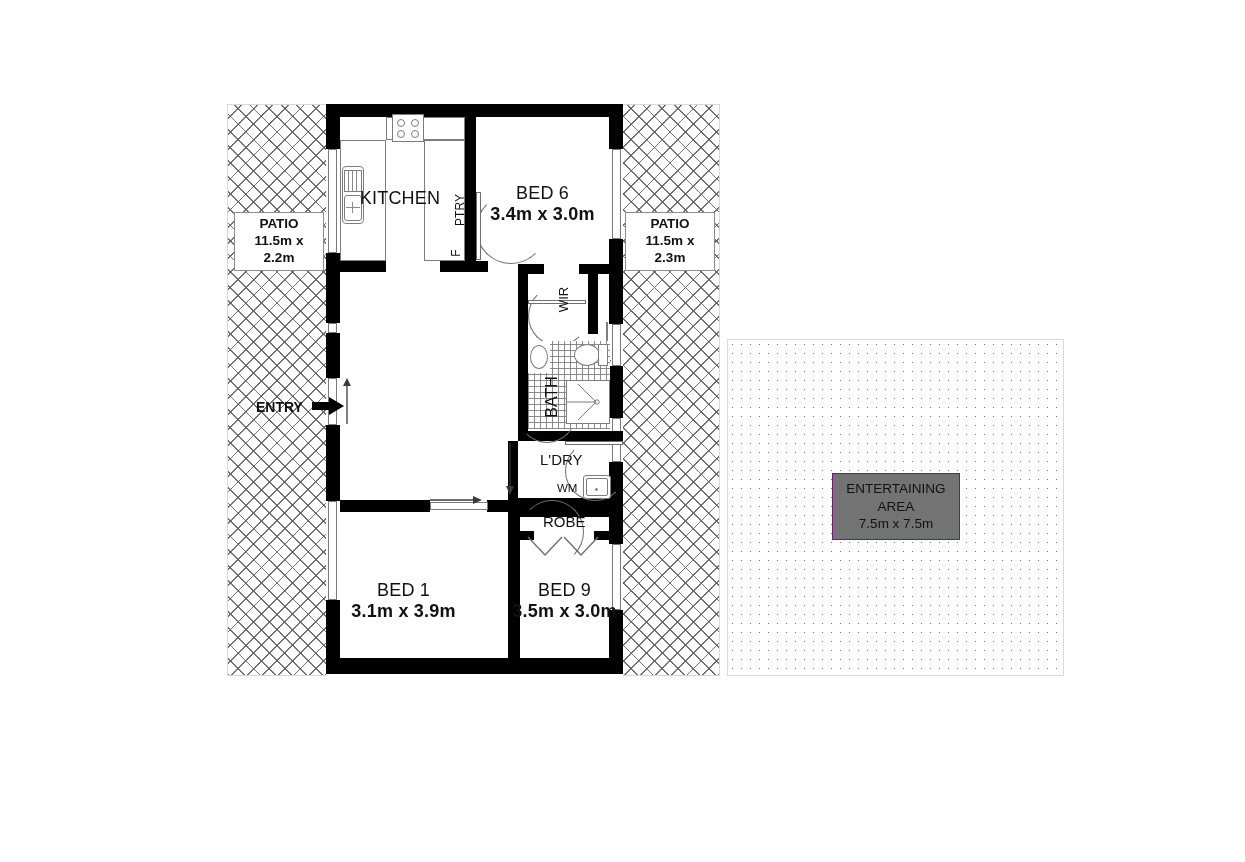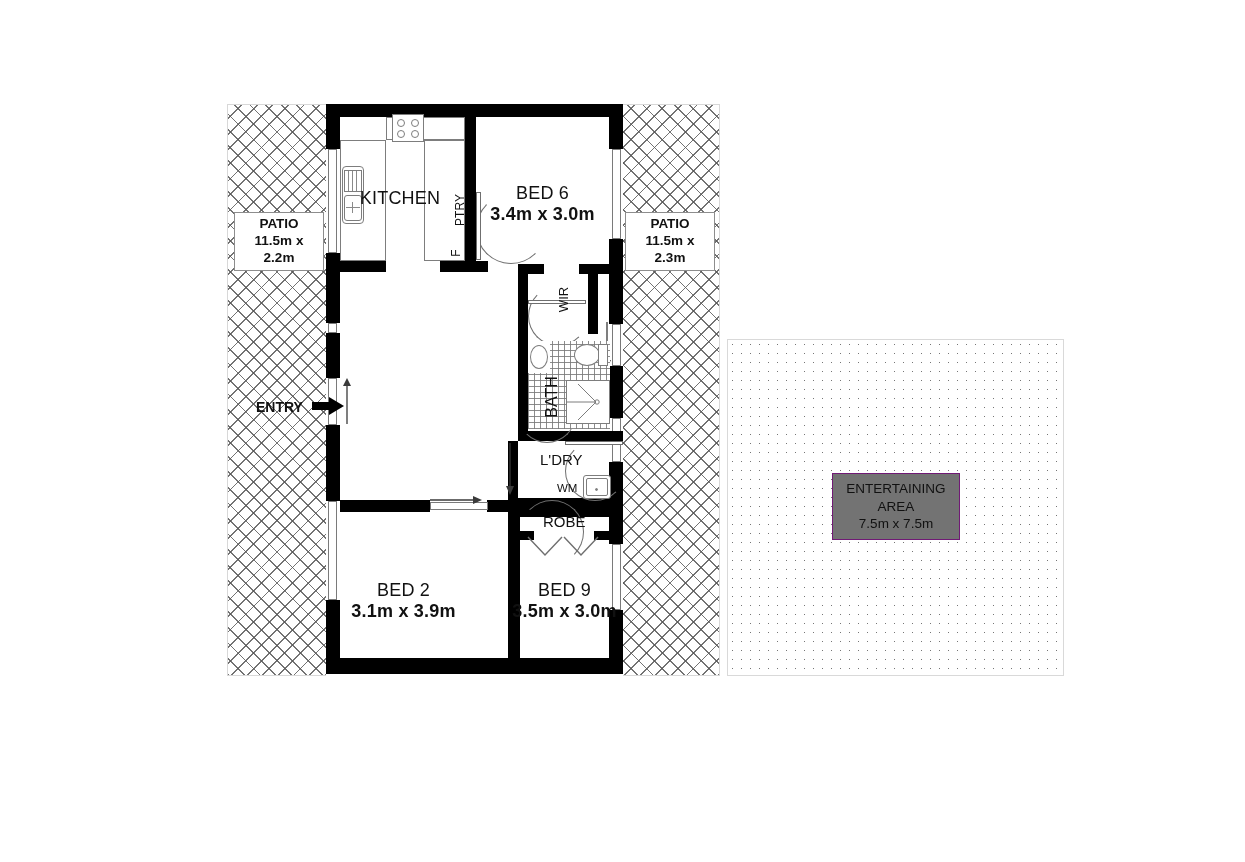--- a/index.html
+++ b/index.html
@@ -313,21 +313,21 @@
     <span class="nm">KITCHEN</span>
   </div>
 
   <div class="room-label" style="left:475px; top:183px; width:135px;">
     <span class="nm">BED 6</span>
     <span class="dm">3.4m x 3.0m</span>
   </div>
 
 
   <div class="room-label" style="left:336px; top:580px; width:135px;">
-    <span class="nm">BED 2</span>
+    <span class="nm">BED 1</span>
     <span class="dm">3.1m x 3.9m</span>
   </div>
 
   <div class="room-label" style="left:497px; top:580px; width:135px;">
     <span class="nm">BED 9</span>
     <span class="dm">3.5m x 3.0m</span>
   </div>
 
   <div class="vert-label" style="left:531px; top:388px; font-size:16px; transform: rotate(-90deg);">
     <span>BATH</span>

